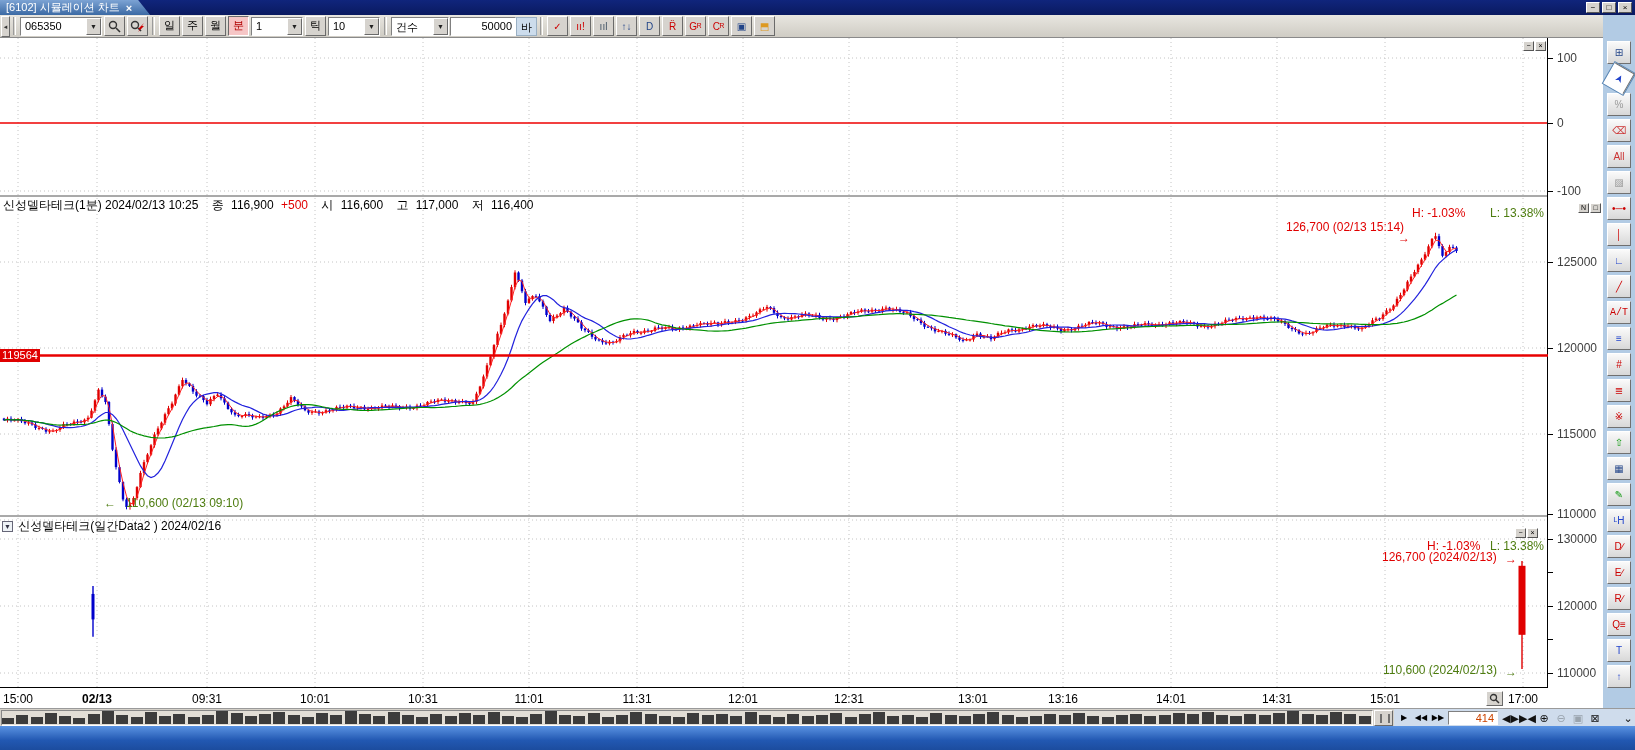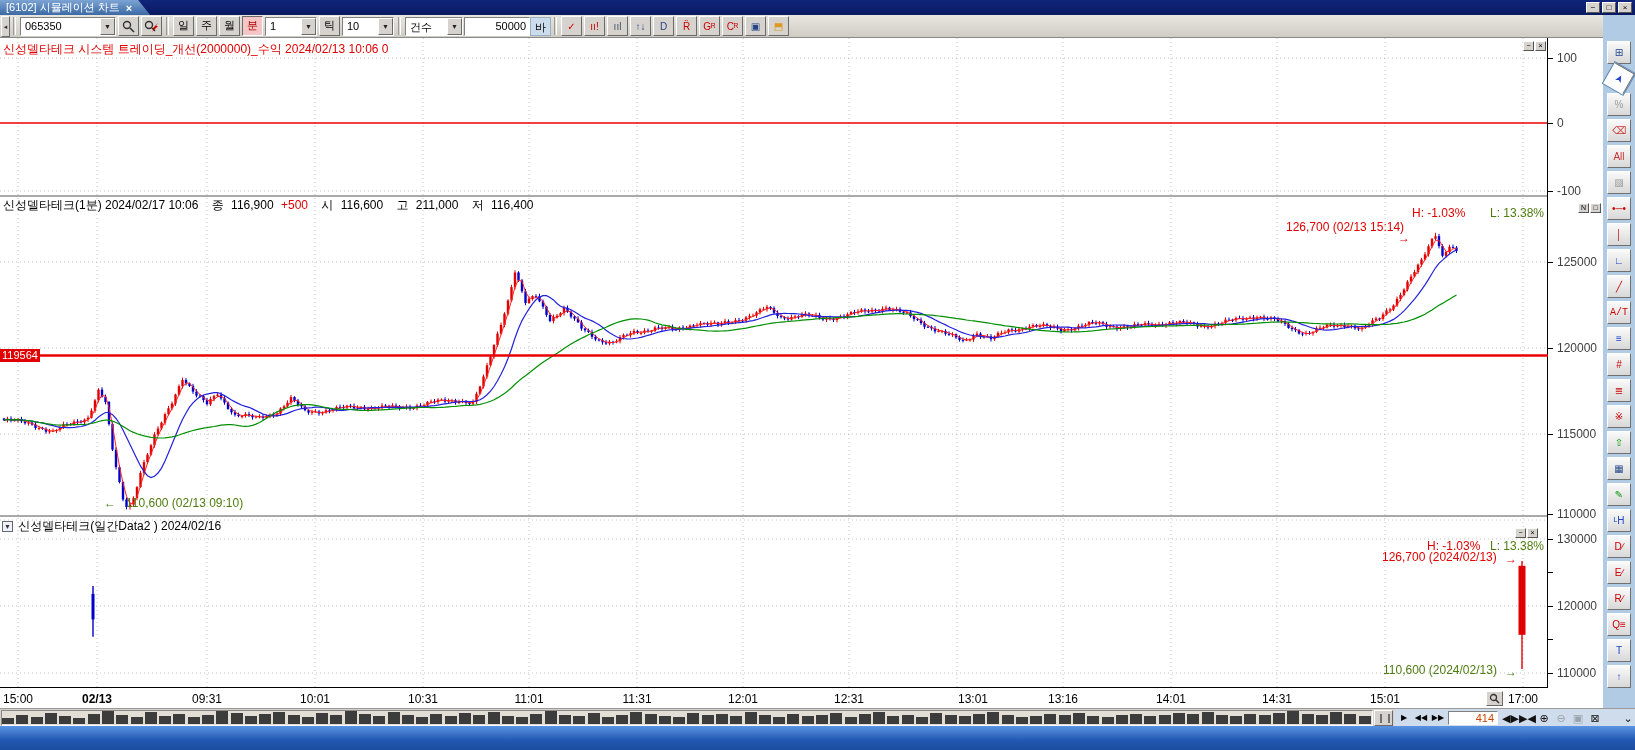--- a/index.html
+++ b/index.html
@@ -84,21 +84,21 @@
     <div id="winctrls">
         <div class="winbtn">−</div>
         <div class="winbtn">□</div>
         <div class="winbtn">×</div>
       </div>
   </div>
 
   <div id="toolbar">
     <div class="collapse">◂</div>
     <div class="sep"></div>
-    <div class="combo" style="width:96px">
+    <div class="combo" style="width:82px">
       <div class="combo-val" style="flex:1">065350</div>
       <div class="dd">▼</div>
     </div>
     <div class="tbtn">
       <svg width="13" height="13">
           <circle cx="5" cy="5" r="3.5" stroke="#333" fill="none" stroke-width="1.4"></circle>
           <line x1="8" y1="8" x2="12" y2="12" stroke="#333" stroke-width="1.6"></line>
         </svg>
     </div>
     <div class="tbtn">
@@ -1066,31 +1066,30 @@
       <div class="ricon" style="color: rgb(17, 153, 17);">✎</div>
       <div class="ricon" style="color: rgb(34, 68, 204);">ᴸH</div>
       <div class="ricon" style="color: rgb(204, 0, 0);">D∕</div>
       <div class="ricon" style="color: rgb(204, 0, 0);">E∕</div>
       <div class="ricon" style="color: rgb(204, 0, 0);">R∕</div>
       <div class="ricon" style="color: rgb(204, 0, 0);">Q≡</div>
       <div class="ricon" style="color: rgb(34, 68, 204);">T</div>
       <div class="ricon" style="color: rgb(34, 68, 204);">↑</div>
     </div>
 
-  <div class="ptitle red" style="left:3px; top:41px;">신성델타테크 시스템 트레이딩_개선(2000000)_수익 2024/02/13 10:06 0</div>
 
   <div class="ptitle" id="minute-title" style="left:3px; top:197px;">
-    <span>신성델타테크(1분) 2024/02/17 10:06</span>
+    <span>신성델타테크(1분) 2024/02/13 10:25</span>
     <span class="lbl">종</span>
     <span class="val">116,900</span>
     <span class="val red">+500</span>
     <span class="lbl">시</span>
     <span class="val">116,600</span>
     <span class="lbl">고</span>
-    <span class="val">211,000</span>
+    <span class="val">117,000</span>
     <span class="lbl">저</span>
     <span class="val">116,400</span>
   </div>
 
   <div class="ptitle" style="left:2px; top:518px;">
     <span id="daily-collapse">▼</span>
     <span>신성델타테크(일간Data2 ) 2024/02/16</span>
   </div>
 
   <div id="price-line-label">119564</div>

